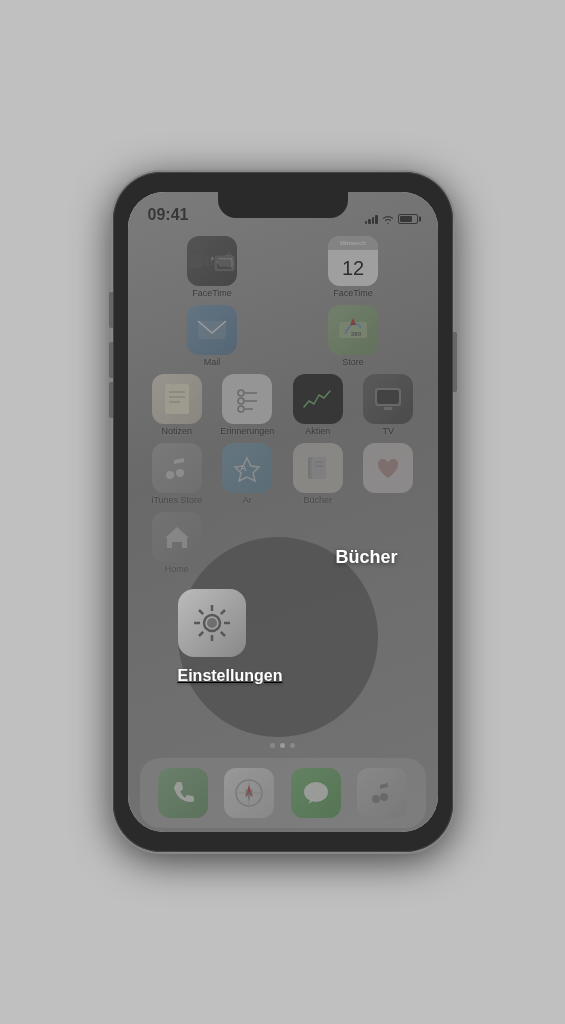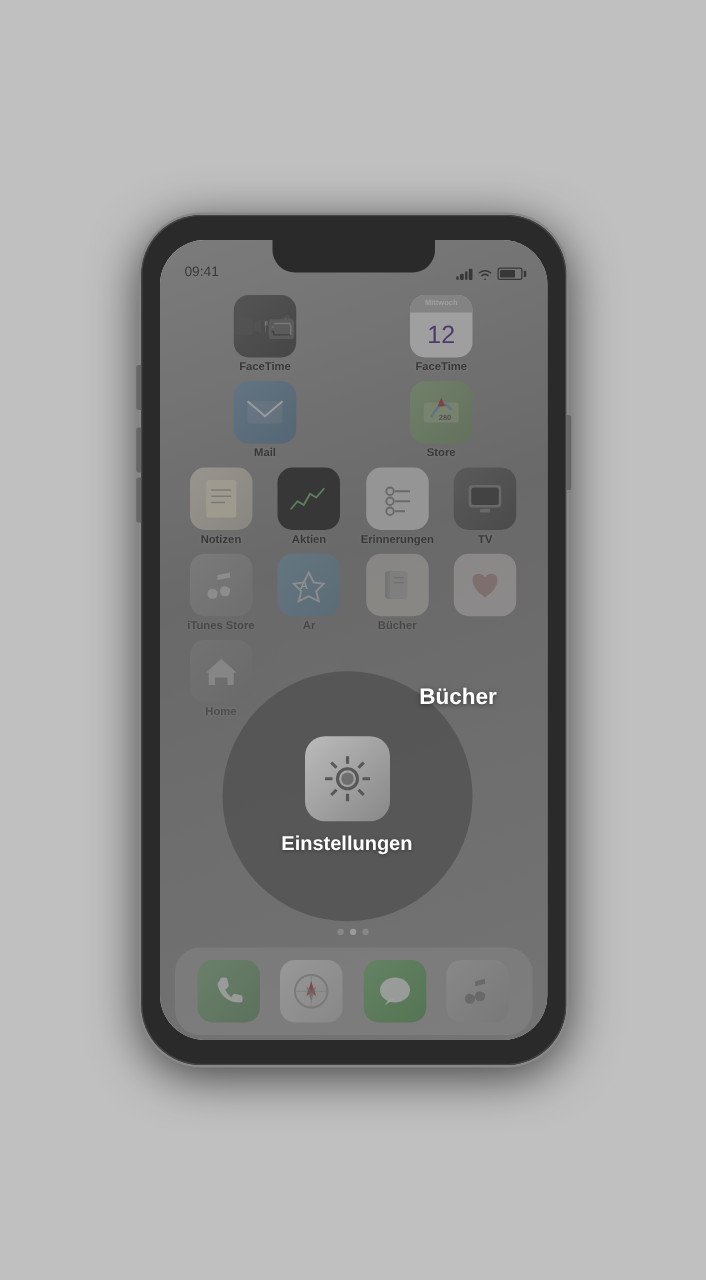--- a/index.html
+++ b/index.html
@@ -83,22 +83,22 @@
     .status-bar {
       height: 36px;
       display: flex;
       align-items: flex-end;
       padding: 0 20px 4px;
       justify-content: space-between;
       position: relative;
       z-index: 10;
     }
     .status-time {
-      font-size: 11px;
-      font-weight: 400;
+      font-size: 16px;
+      font-weight: 700;
       color: #1a1a1a;
     }
     .status-icons {
       display: flex;
       align-items: center;
       gap: 4px;
     }
     .signal-bars {
       display: flex;
       align-items: flex-end;
@@ -176,21 +176,21 @@
       margin-bottom: 3px;
       position: relative;
       overflow: hidden;
     }
 
     .app-label {
       font-size: 9px;
       color: #1a1a1a;
       text-align: center;
       text-shadow: 0 0 3px rgba(255,255,255,0.3);
-      font-weight: 700;
+      font-weight: 400;
       line-height: 1.1;
     }
 
     
     .icon-facetime { background: linear-gradient(135deg, #5a5a5a, #3a3a3a); }
     .icon-facetime::after {
       content: '📹';
       font-size: 22px;
       filter: grayscale(1);
     }
@@ -262,23 +262,24 @@
     
     svg { display: block; }
 
     .popup-circle {
       width: 200px;
       height: 200px;
       border-radius: 50%;
       background: rgba(85,85,85,0.92);
       display: flex;
       flex-direction: column;
-      align-items: center;
+      align-items: flex-start;
       justify-content: center;
       gap: 10px;
+      text-decoration: underline;
     }
   </style>
 </head>
 <body>
 
 <div class="phone-outer">
   <div class="phone-screen">
     <div class="notch"></div>
     <div class="screen-content">
 
@@ -317,21 +318,21 @@
             </div>
             <span class="app-label">FaceTime</span>
           </div>
 
           <div class="app-item">
             <div class="app-icon" style="background:#fff;flex-direction:column;padding:0;overflow:hidden;">
               <div style="background:#c0c0c0;width:100%;height:14px;display:flex;align-items:center;justify-content:center;">
                 <span style="font-size:6px;color:#fff;font-weight:700;">Mittwoch</span>
               </div>
               <div style="flex:1;display:flex;align-items:center;justify-content:center;">
-                <span style="font-size:20px;font-weight:200;color:#4c1d95;">12</span>
+                <span style="font-size:20px;font-weight:200;color:#000000;">12</span>
               </div>
             </div>
             <span class="app-label">FaceTime</span>
           </div>
 
 
         </div>
 
         <div class="app-row">
 
@@ -365,43 +366,43 @@
           <div class="app-item">
             <div class="app-icon" style="background:linear-gradient(135deg,#ede8d8,#cdc8b8);">
               <svg width="30" height="34" viewBox="0 0 30 34">
                 <rect x="3" y="2" width="24" height="30" rx="2" fill="rgba(255,248,220,0.9)"></rect>
                 <line x1="7" y1="10" x2="23" y2="10" stroke="#aaa" stroke-width="1.2"></line>
                 <line x1="7" y1="15" x2="23" y2="15" stroke="#aaa" stroke-width="1.2"></line>
                 <line x1="7" y1="20" x2="18" y2="20" stroke="#aaa" stroke-width="1.2"></line>
               </svg>
             </div>
             <span class="app-label">Notizen</span>
-          </div>
-
-          <div class="app-item">
-            <div class="app-icon" style="background:#1a1a1a;">
-              <svg width="34" height="24" viewBox="0 0 34 24">
-                <polyline points="3,20 8,14 13,17 18,8 23,11 29,4" fill="none" stroke="#6aba6a" stroke-width="1.5" stroke-linecap="round" stroke-linejoin="round"></polyline>
-              </svg>
-            </div>
-            <span class="app-label">Aktien</span>
           </div>
 
           <div class="app-item">
             <div class="app-icon" style="background:#e8e8e8;">
               <svg width="32" height="34" viewBox="0 0 32 34">
                 <circle cx="10" cy="11" r="3" fill="none" stroke="#888" stroke-width="1.5"></circle>
                 <line x1="14" y1="11" x2="26" y2="11" stroke="#888" stroke-width="1.5"></line>
                 <circle cx="10" cy="19" r="3" fill="none" stroke="#888" stroke-width="1.5"></circle>
                 <line x1="14" y1="19" x2="26" y2="19" stroke="#888" stroke-width="1.5"></line>
                 <circle cx="10" cy="27" r="3" fill="none" stroke="#888" stroke-width="1.5"></circle>
                 <line x1="14" y1="27" x2="22" y2="27" stroke="#888" stroke-width="1.5"></line>
               </svg>
             </div>
             <span class="app-label">Erinnerungen</span>
+          </div>
+
+          <div class="app-item">
+            <div class="app-icon" style="background:#1a1a1a;">
+              <svg width="34" height="24" viewBox="0 0 34 24">
+                <polyline points="3,20 8,14 13,17 18,8 23,11 29,4" fill="none" stroke="#6aba6a" stroke-width="1.5" stroke-linecap="round" stroke-linejoin="round"></polyline>
+              </svg>
+            </div>
+            <span class="app-label">Aktien</span>
           </div>
 
           <div class="app-item">
             <div class="app-icon" style="background:linear-gradient(135deg,#666,#444);">
               <svg width="32" height="26" viewBox="0 0 32 26">
                 <rect x="3" y="2" width="26" height="18" rx="3" fill="#888"></rect>
                 <rect x="5" y="4" width="22" height="14" rx="2" fill="#333"></rect>
                 <rect x="12" y="21" width="8" height="3" rx="1" fill="#888"></rect>
               </svg>
             </div>

